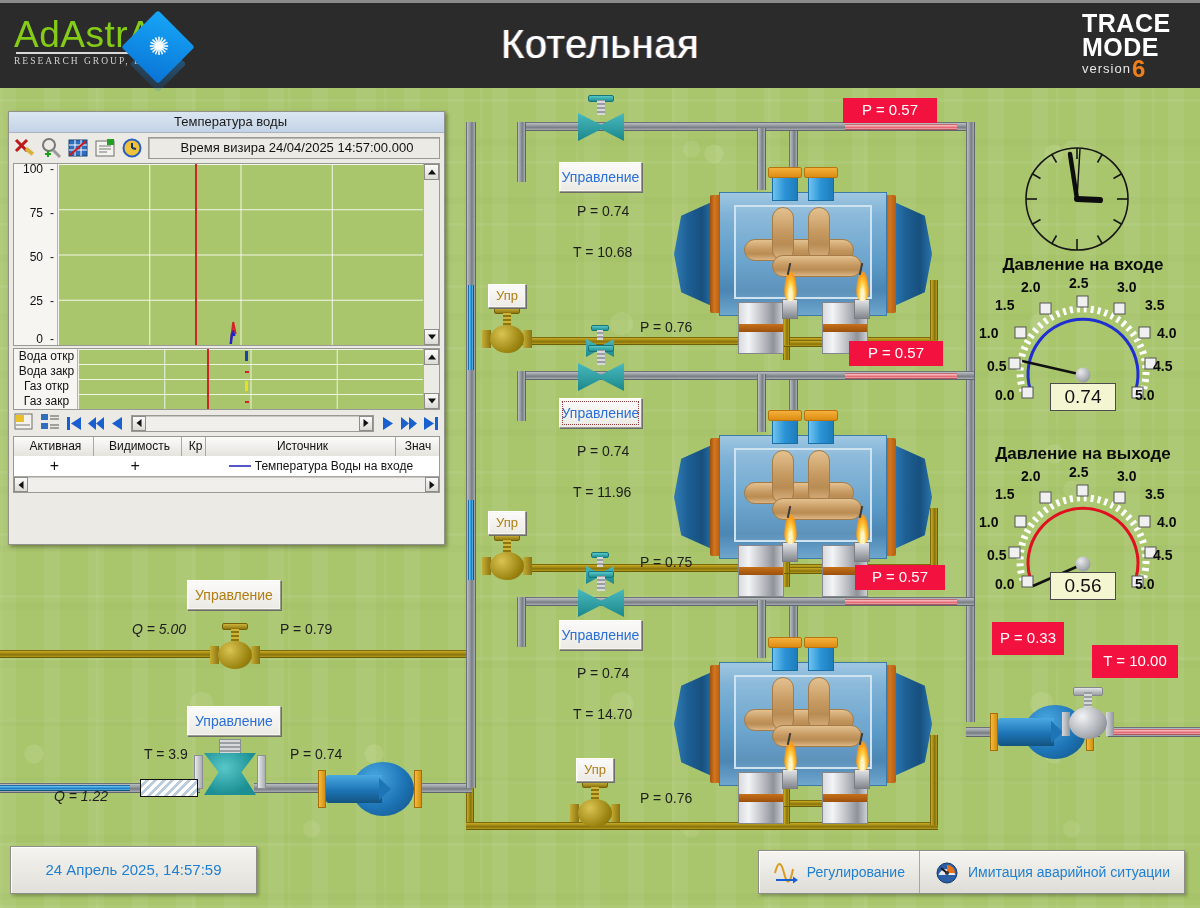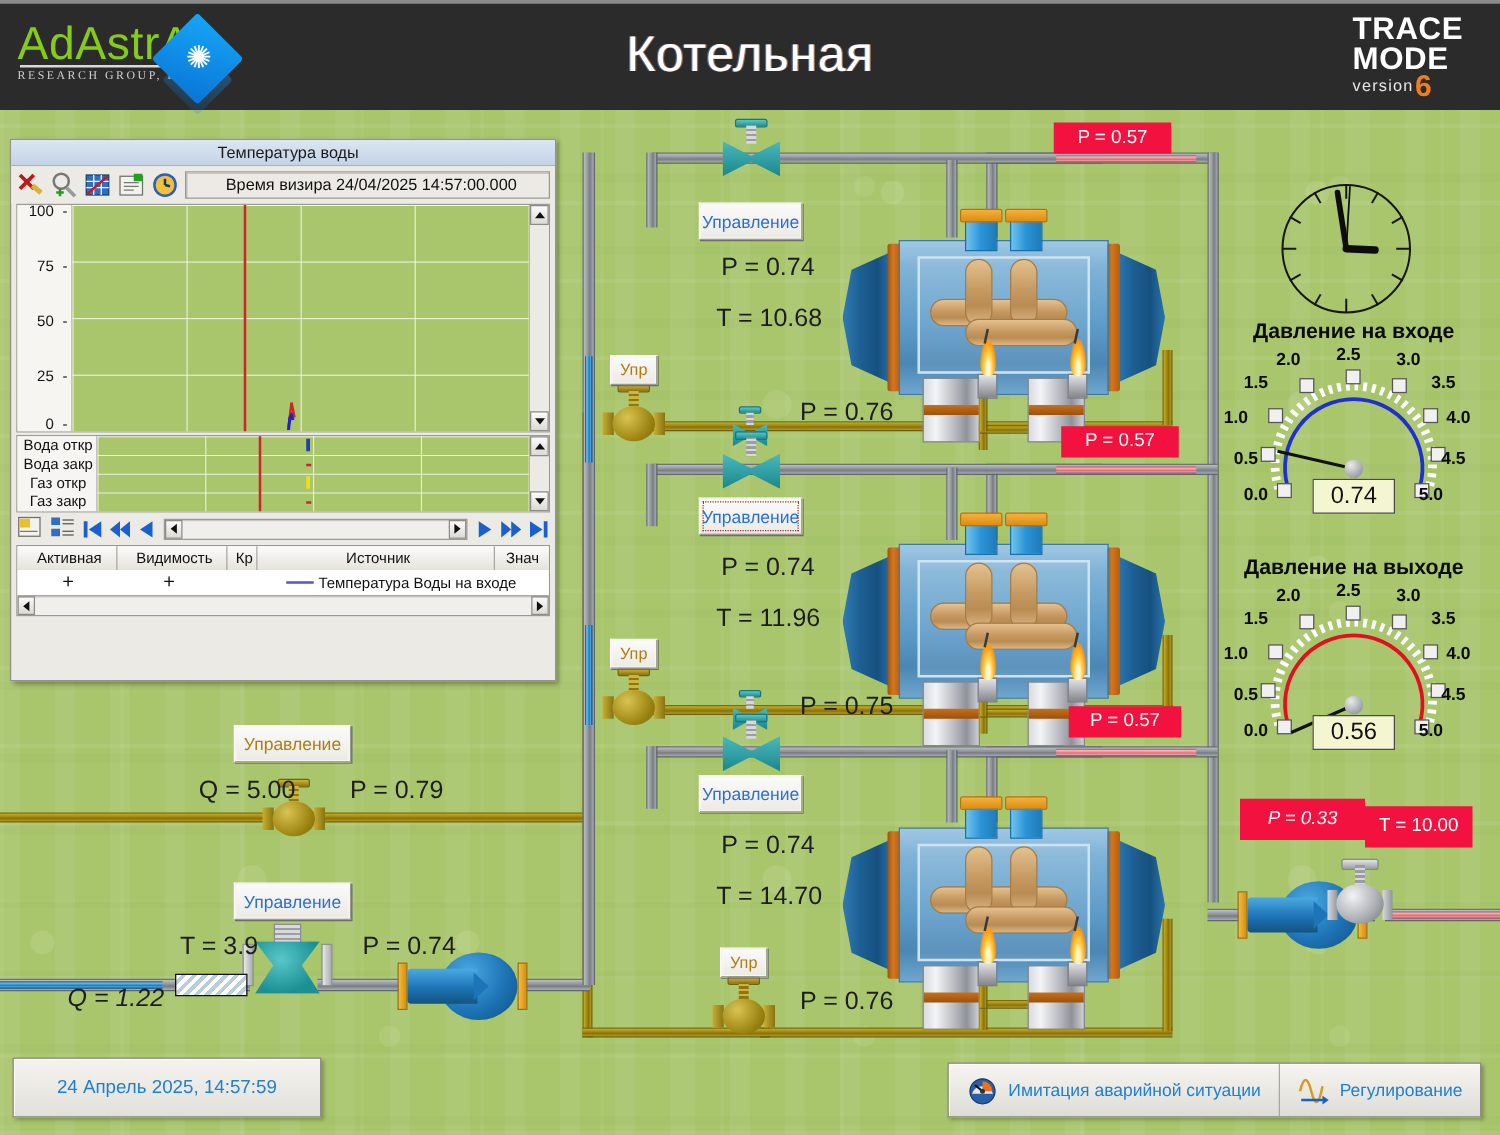--- a/index.html
+++ b/index.html
@@ -86,21 +86,21 @@
     font-weight: bold; font-size: 25px; line-height: 24px; letter-spacing: .5px;
   }
   .tracemode .ver { font-size: 13px; color: #e8e8e8; letter-spacing: 1px; margin-top: 2px; }
   .tracemode .six {
     color: #ef7f1a; font-weight: bold; font-size: 24px; line-height:16px;
     display:inline-block; vertical-align:-4px; margin-left:1px;
   }
 
   
   .mval {
-    position: absolute; color: #1d1d1d; font-size: 20px;
+    position: absolute; color: #1d1d1d; font-size: 14px;
     font-family: "Liberation Sans", sans-serif; white-space: nowrap; z-index: 14;
   }
   .btn3d {
     position: absolute; z-index: 20;
     background: linear-gradient(#fbfbfb,#eceae4);
     border: 1px solid #9a9a92;
     border-top-color:#ffffff; border-left-color:#ffffff;
     box-shadow: 1px 1px 0 #6e6e68, inset 0 0 0 1px #f7f6f2;
     text-align: center; cursor: pointer; color:#2a6fd4;
     font-size: 14px; white-space: nowrap;
@@ -701,21 +701,21 @@
   <div class="btn3d btn-sm gold" style="left:576px; top:758px; width:38px; height:24px; line-height:22px;">Упр</div>
   <div class="valve gold" style="left:570px; top:786px; width:50px; height:44px;">
     <div class="vhandle"></div>
     <div class="vstem"></div>
     <div class="vwing l"></div>
     <div class="vwing r"></div>
     <div class="vball"></div>
   </div>
 
   <div class="btn3d gold" style="left:187px; top:580px; width:94px; height:30px; line-height:28px;">Управление</div>
-  <div class="mval" style="left:159px; top:621px;">Q = 5.00</div>
+  <div class="mval" style="left:132px; top:621px;font-style:italic;">Q = 5.00</div>
   <div class="mval" style="left:280px; top:621px;">P = 0.79</div>
   <div class="valve gold" style="left:210px; top:628px; width:50px; height:44px;">
     <div class="vhandle"></div>
     <div class="vstem"></div>
     <div class="vwing l"></div>
     <div class="vwing r"></div>
     <div class="vball"></div>
   </div>
 
   <div class="btn3d" style="left:187px; top:706px; width:94px; height:30px; line-height:28px;">Управление</div>
@@ -730,21 +730,21 @@
     <div class="fl r"></div>
     <div class="cb"></div>
   </div>
   <div class="pump" style="left:316px; top:762px;">
     <div class="fl l"></div>
     <div class="casing"></div>
     <div class="inlet"></div>
     <div class="fl r"></div>
   </div>
 
-  <div class="alarm" style="left:992px; top:639px; width:100px; height:33px; line-height:32px;font-style:italic;">P = 0.33</div>
+  <div class="alarm" style="left:992px; top:622px; width:72px; height:33px; line-height:32px;">P = 0.33</div>
   <div class="alarm" style="left:1092px; top:645px; width:86px; height:33px; line-height:32px;">T = 10.00</div>
   <div class="pump" style="left:988px; top:705px;">
     <div class="fl l"></div>
     <div class="casing"></div>
     <div class="inlet"></div>
     <div class="fl r"></div>
   </div>
   <div class="valve grey" style="left:1060px; top:692px; width:56px; height:60px;">
     <div class="vhandle"></div>
     <div class="vstem" style="height:20px;"></div>
@@ -1019,34 +1019,34 @@
   </div>
 
   <div class="datebar">
     <span>24 Апрель 2025,  14:57:59</span>
   </div>
 
   <div class="navbuttons">
     <div class="navbtn">
       <span class="ico">
         <svg width="26" height="26" viewBox="0 0 26 26">
+          <path d="M2 14 C5 2, 8 2, 11 14 C14 26, 17 26, 20 10" fill="none" stroke="#d99a1f" stroke-width="2"></path>
+          <line x1="3" y1="21" x2="21" y2="21" stroke="#1a5fd0" stroke-width="2"></line>
+          <polygon points="20,17.5 25,21 20,24.5" fill="#1a5fd0"></polygon>
+        </svg>
+      </span>
+      <span>Регулирование</span>
+    </div>
+    <div class="navbtn">
+      <span class="ico">
+        <svg width="26" height="26" viewBox="0 0 26 26">
           <circle cx="13" cy="14" r="10" fill="#2a5fa8" stroke="#16386a"></circle>
           <path d="M4.5 16 A9 9 0 0 1 21.5 16 Z" fill="#e6e9ef"></path>
           <path d="M13 14 L13 6 A8 8 0 0 1 21 14 Z" fill="#e8731c"></path>
           <line x1="13" y1="14" x2="7" y2="9" stroke="#101010" stroke-width="1.8"></line>
           <circle cx="13" cy="14" r="2" fill="#333"></circle>
         </svg>
       </span>
       <span>Имитация аварийной ситуации</span>
     </div>
-    <div class="navbtn">
-      <span class="ico">
-        <svg width="26" height="26" viewBox="0 0 26 26">
-          <path d="M2 14 C5 2, 8 2, 11 14 C14 26, 17 26, 20 10" fill="none" stroke="#d99a1f" stroke-width="2"></path>
-          <line x1="3" y1="21" x2="21" y2="21" stroke="#1a5fd0" stroke-width="2"></line>
-          <polygon points="20,17.5 25,21 20,24.5" fill="#1a5fd0"></polygon>
-        </svg>
-      </span>
-      <span>Регулирование</span>
-    </div>
   </div>
 
 </div>
 
 </body></html>

